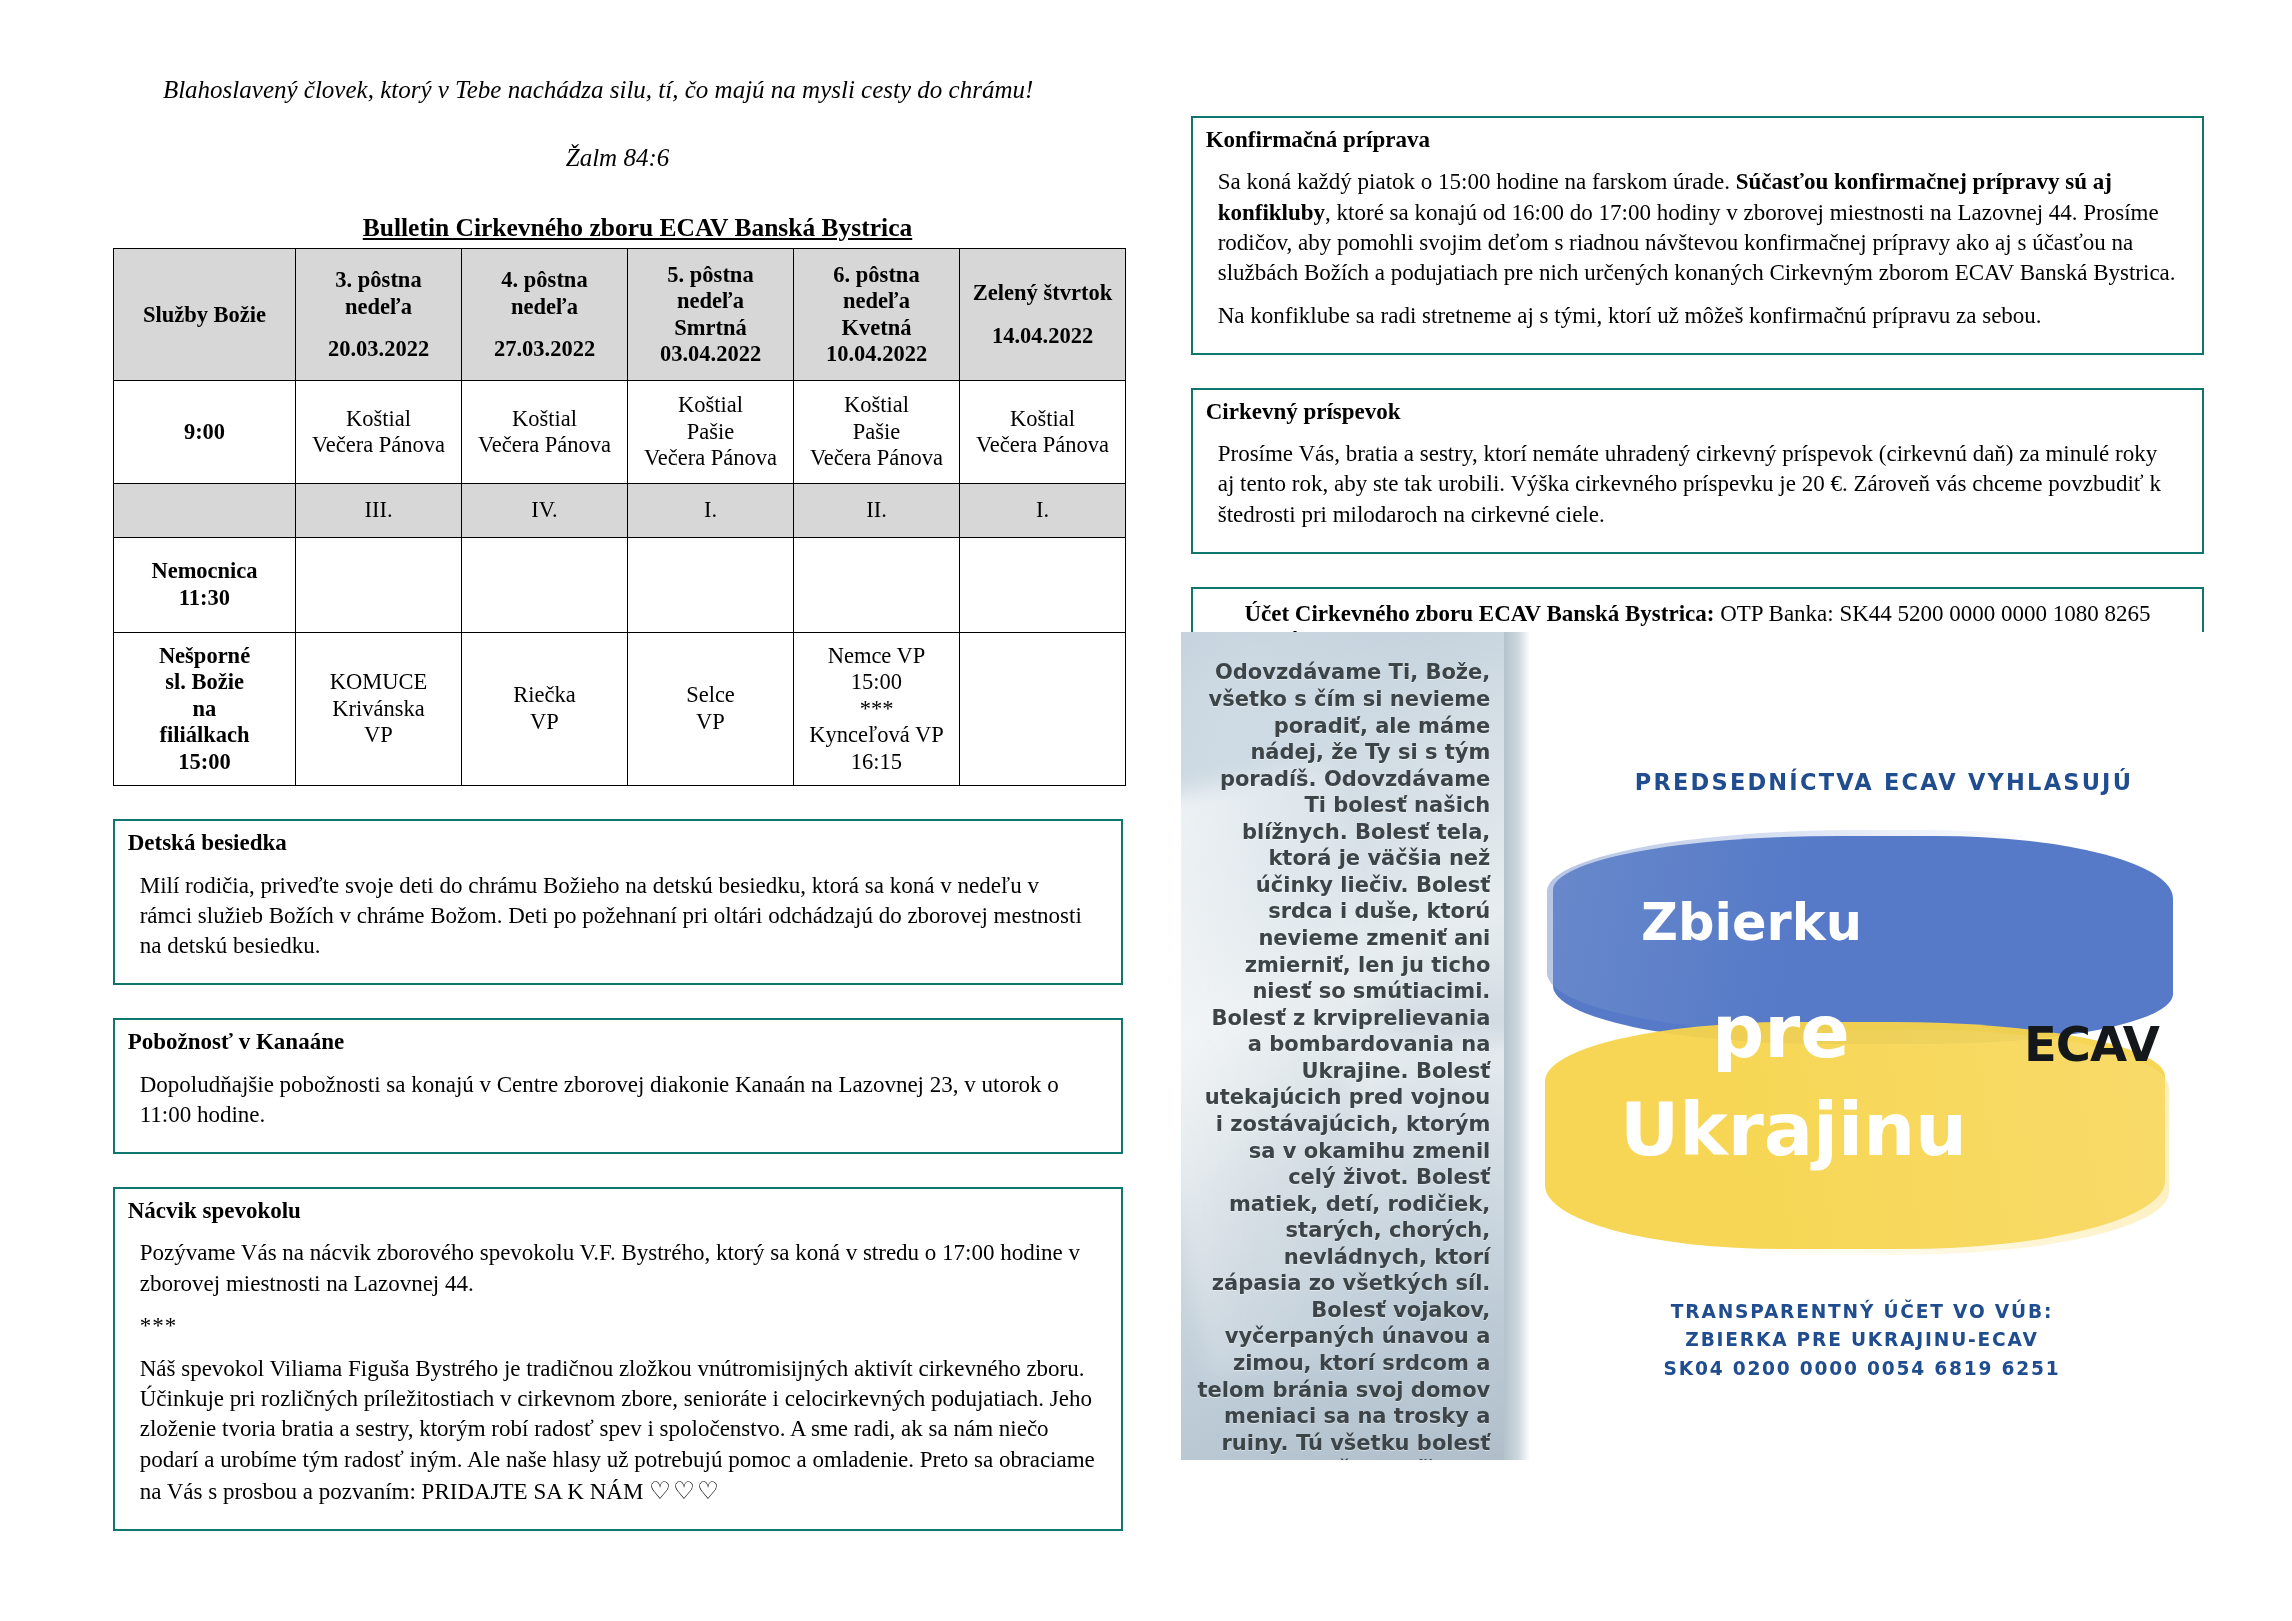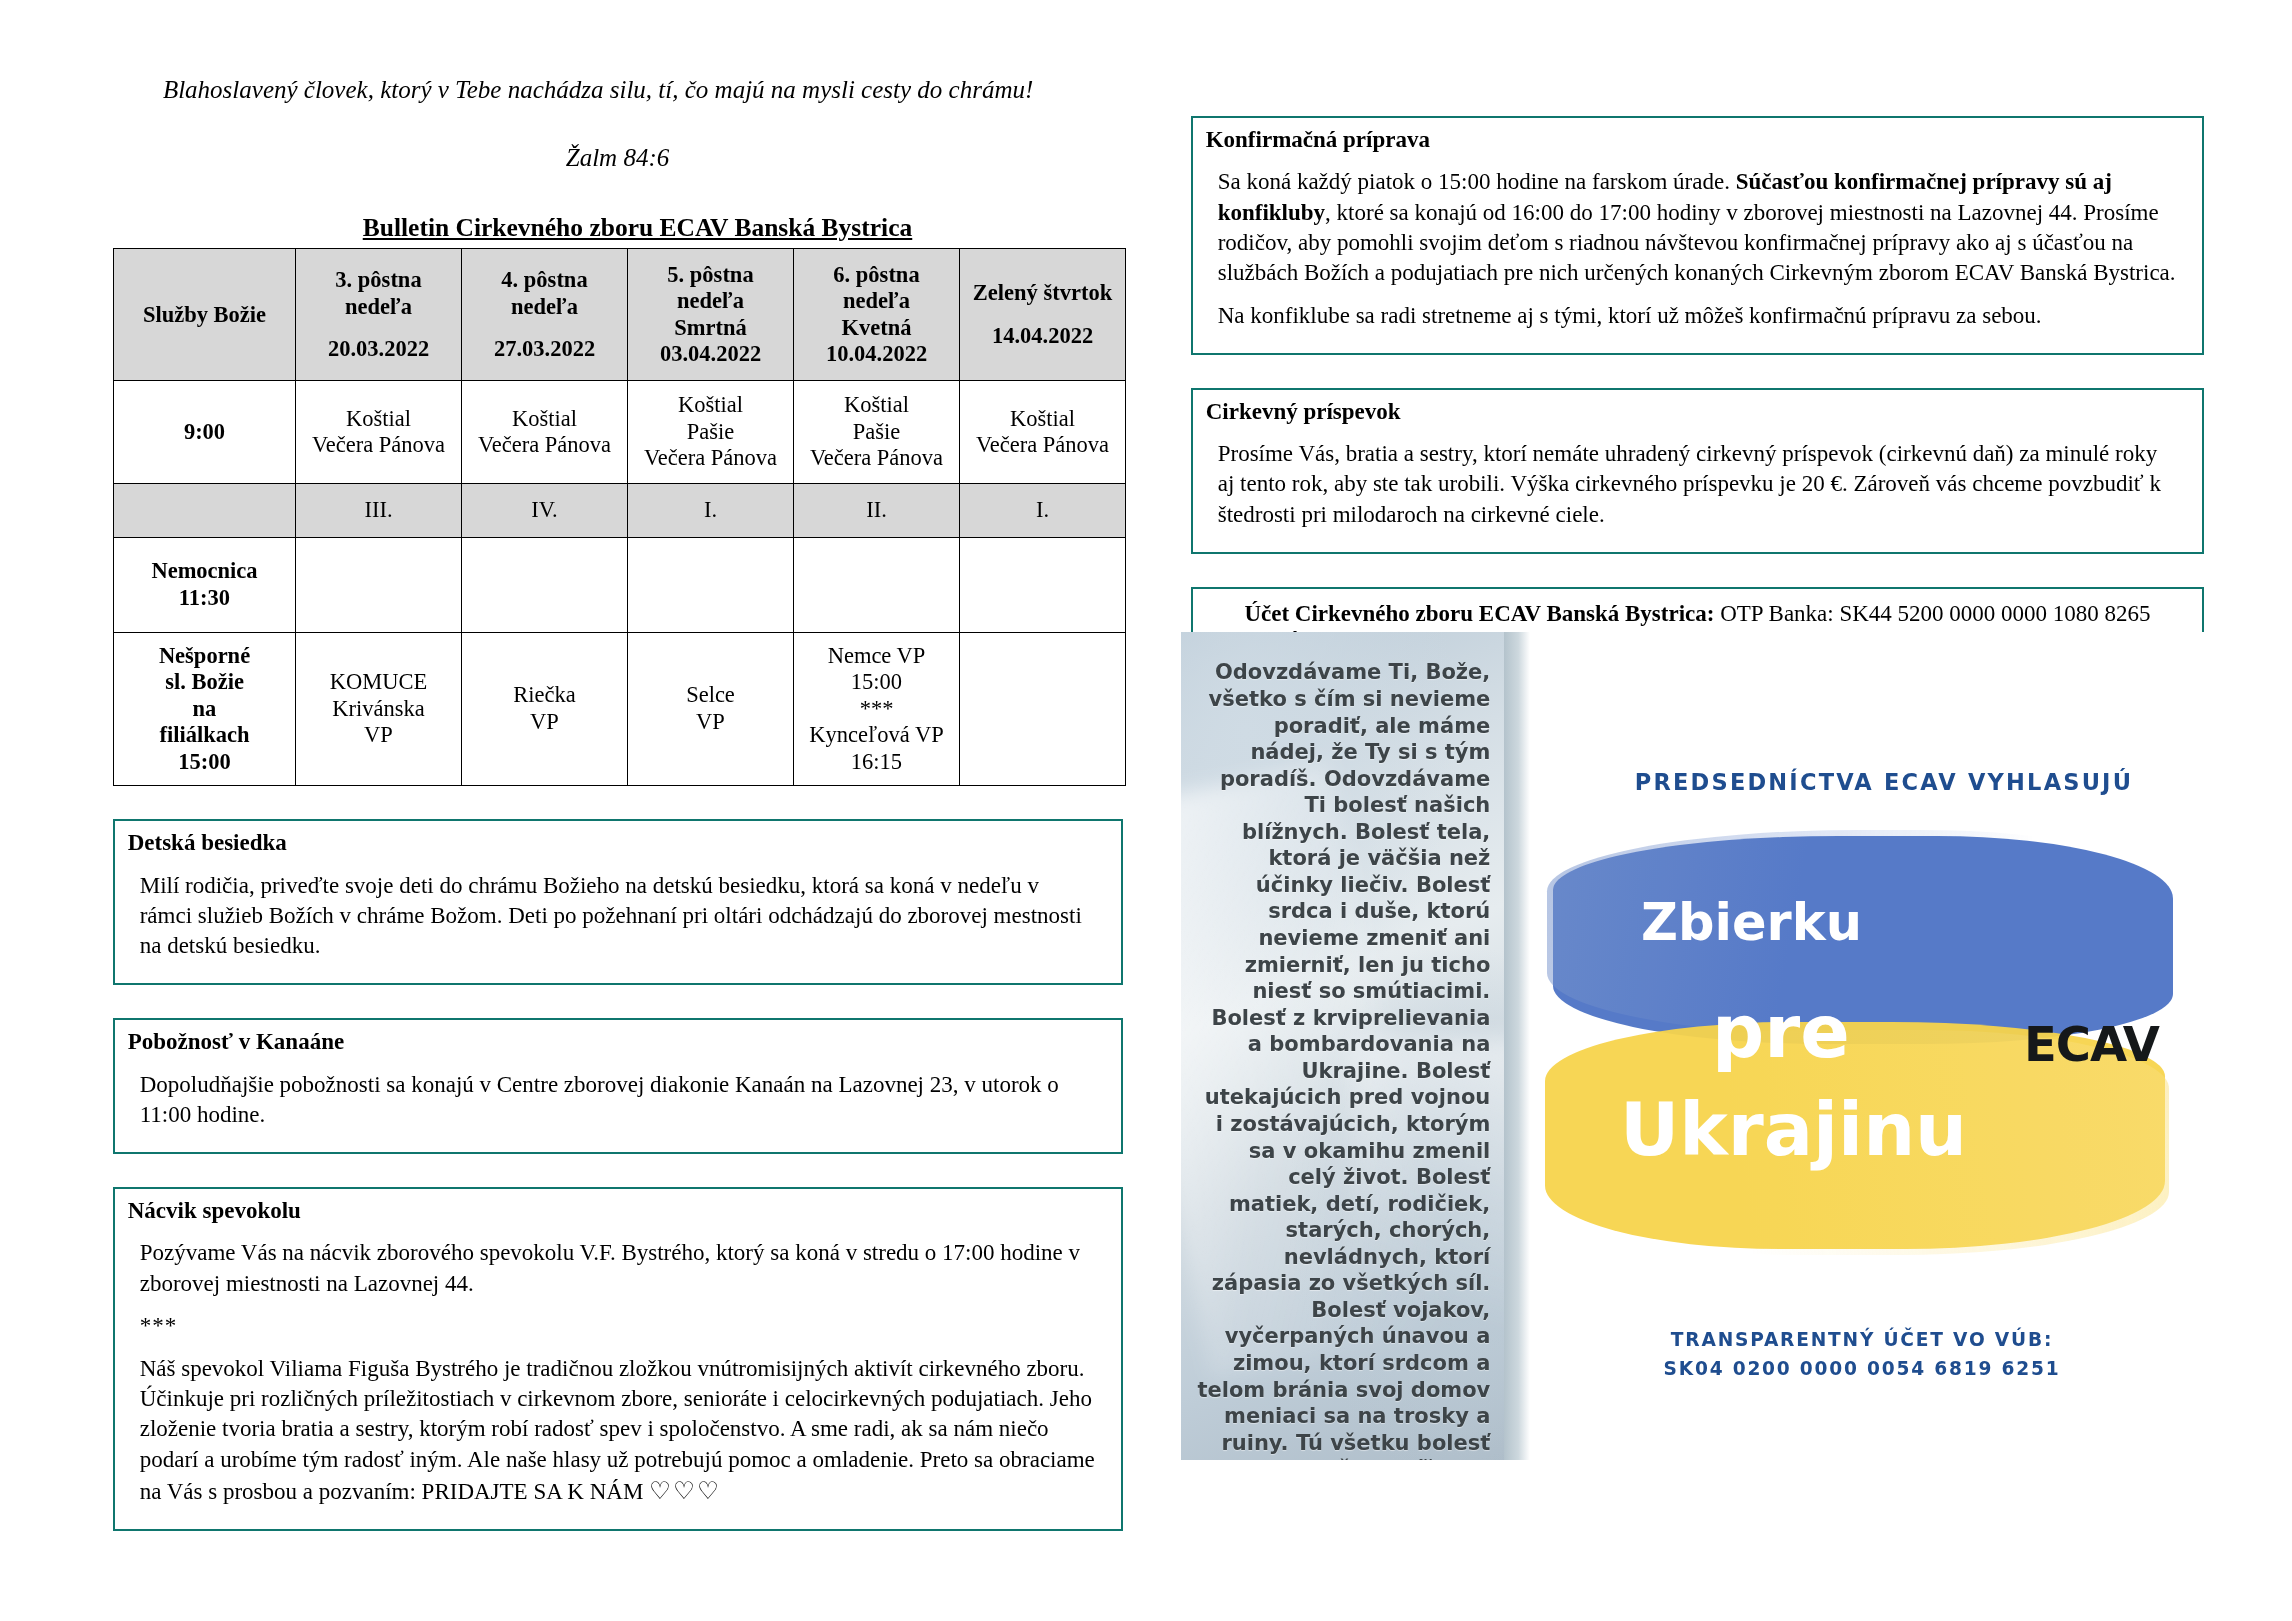--- a/index.html
+++ b/index.html
@@ -434,20 +434,21 @@
       <div class="flag-wrap">
         <div class="band-blue"></div>
         <div class="band-yellow"></div>
       </div>
       <div class="poster-word w1">Zbierku</div>
       <div class="poster-word w2">pre</div>
       <div class="poster-word w3">Ukrajinu</div>
       <div class="ecav-mark">ECAV</div>
       <div class="poster-foot">
         <div>TRANSPARENTNÝ ÚČET VO VÚB:</div>
+        <div>ZBIERKA PRE UKRAJINU-ECAV</div>
         <div>SK04 0200 0000 0054 6819 6251</div>
       </div>
     </div>
 
   </div>
 
 </div>
 
 
 </body></html>

